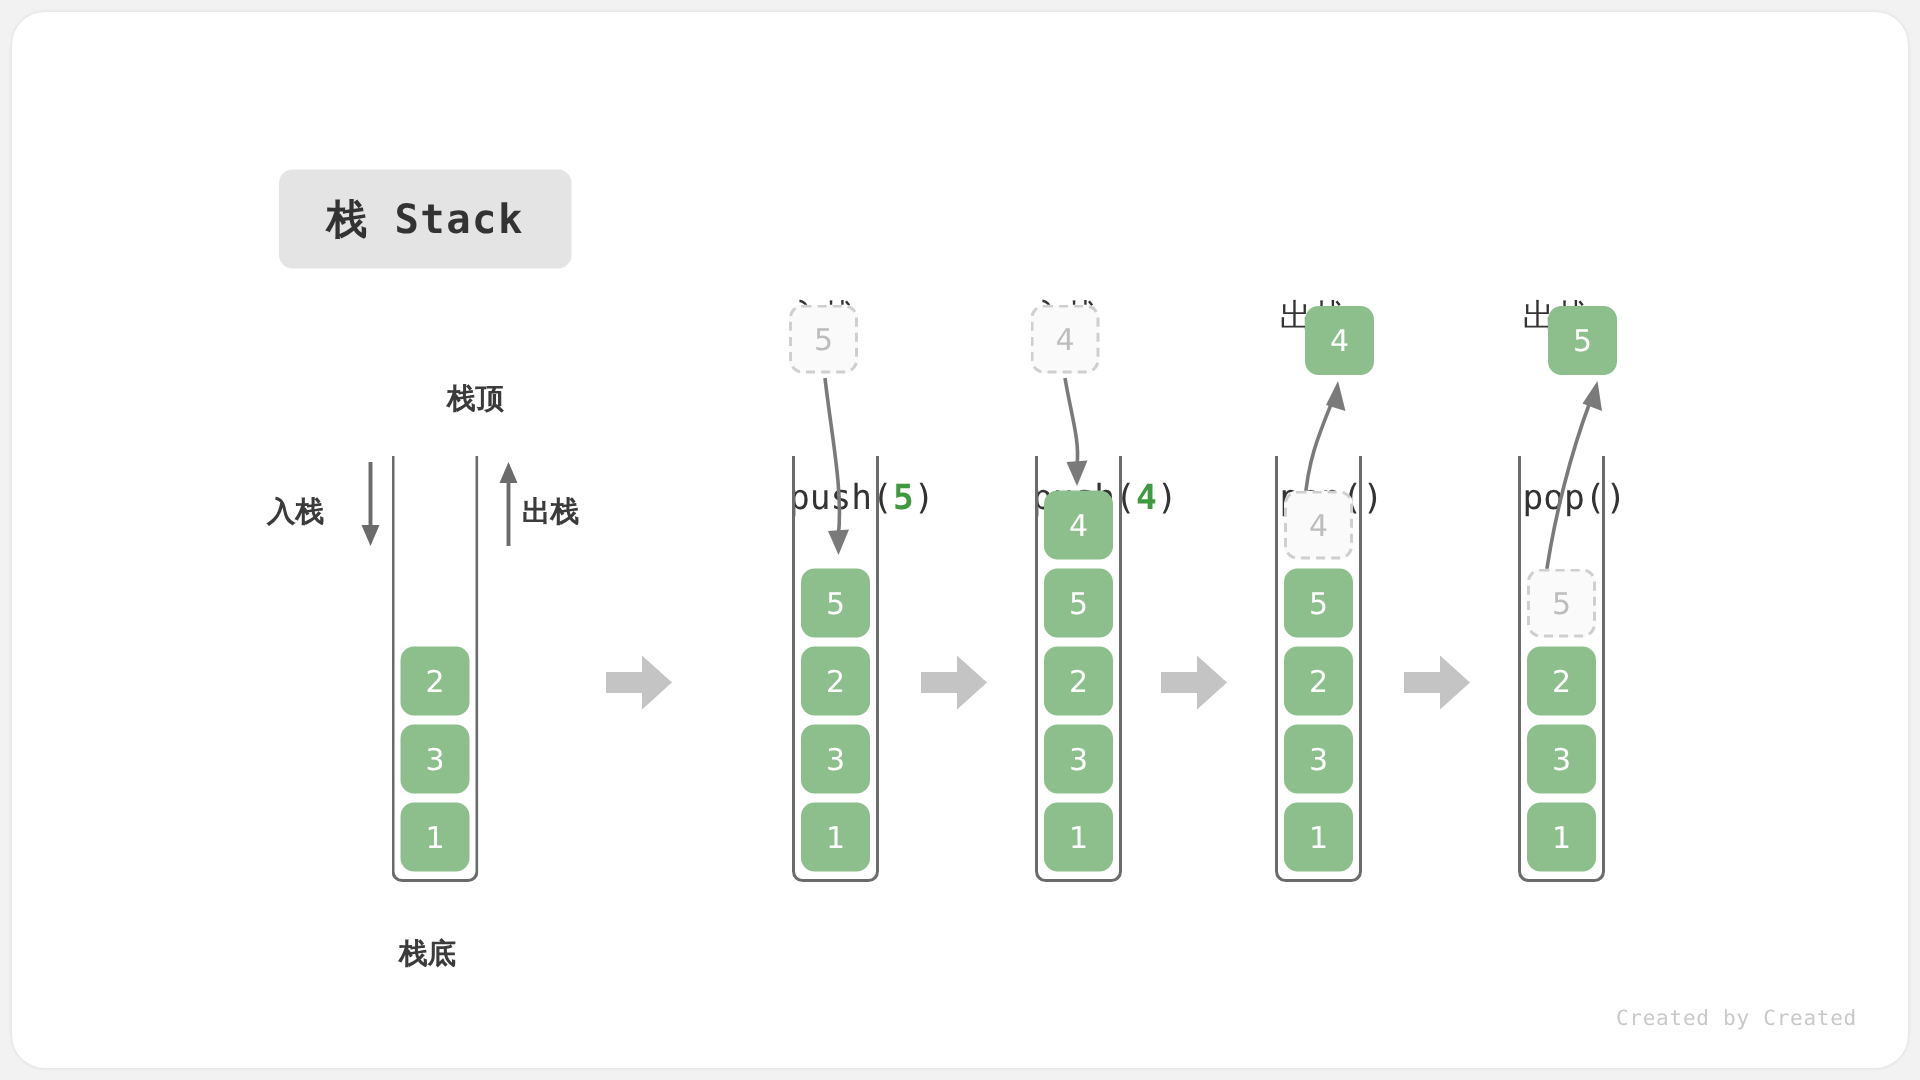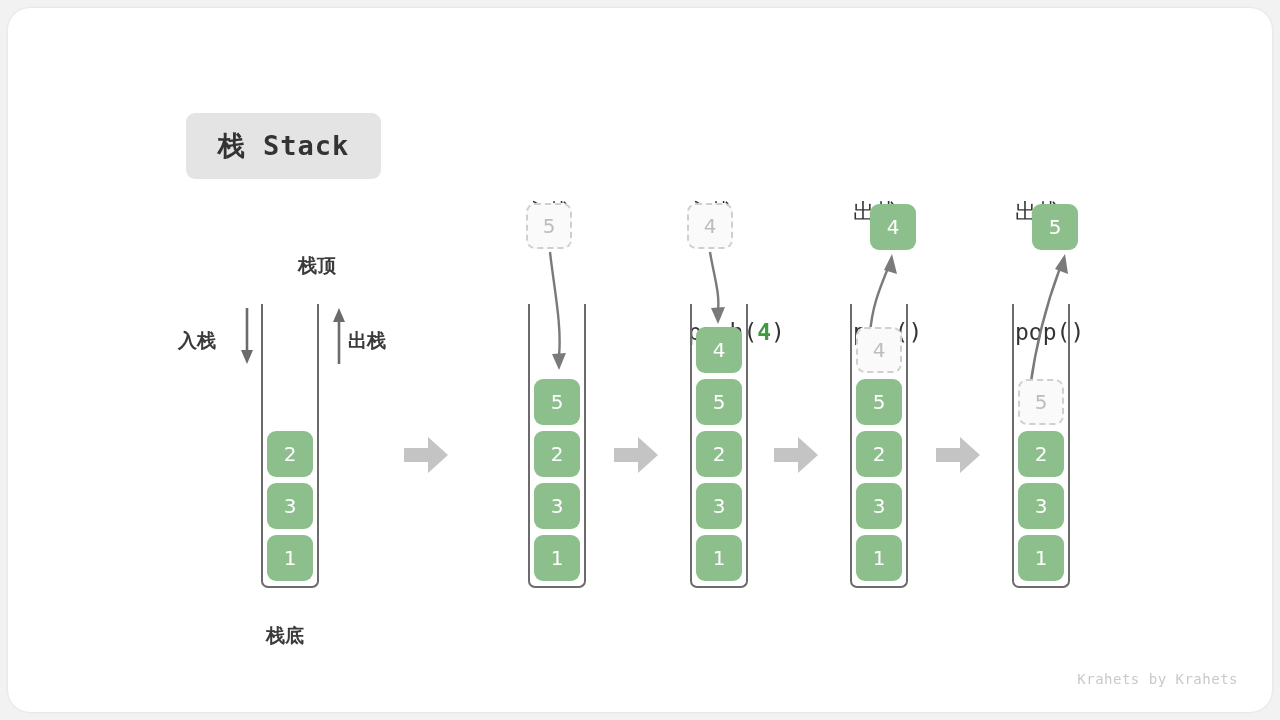--- a/index.html
+++ b/index.html
@@ -162,20 +162,21 @@
     <div class="cnlabel" style="left:258px; top:615px;">栈底</div>
   </div>
 
   <svg class="block-arrow" style="left:396px; top:429px;">
     <polygon points="0,11 24,11 24,0 44,18 24,36 24,25 0,25" fill="#c4c4c4"></polygon>
   </svg>
 
   <div>
     <div class="op-head" style="left:518px; top:103px;">
       <div><span class="cn">入栈</span></div>
+      <div><span>push(</span><span class="arg">5</span><span>)</span></div>
     </div>
 
     <div class="cell ghost" style="left:518px; top:195px;">5</div>
 
     <svg class="thin-arrow" style="left:520px; top:240px;" width="60" height="130">
       <path d="M 22 4 C 26 40, 34 78, 31 108" stroke="#7a7a7a" stroke-width="2.4" fill="none"></path>
       <polygon points="31,122 24,106 38,105" fill="#7a7a7a"></polygon>
     </svg>
 
     <div class="stack-box" style="left:520px; top:296px; height:284px;"></div>
@@ -256,15 +257,15 @@
     </svg>
 
     <div class="stack-box" style="left:1004px; top:296px; height:284px;"></div>
 
     <div class="cell solid" style="left:1010px; top:527px;">1</div>
     <div class="cell solid" style="left:1010px; top:475px;">3</div>
     <div class="cell solid" style="left:1010px; top:423px;">2</div>
     <div class="cell ghost" style="left:1010px; top:371px;">5</div>
   </div>
 
-  <div id="watermark">Krahets by Krahets</div>
+  <div id="watermark">Created by Created</div>
 
 </div>
 
 </body></html>

